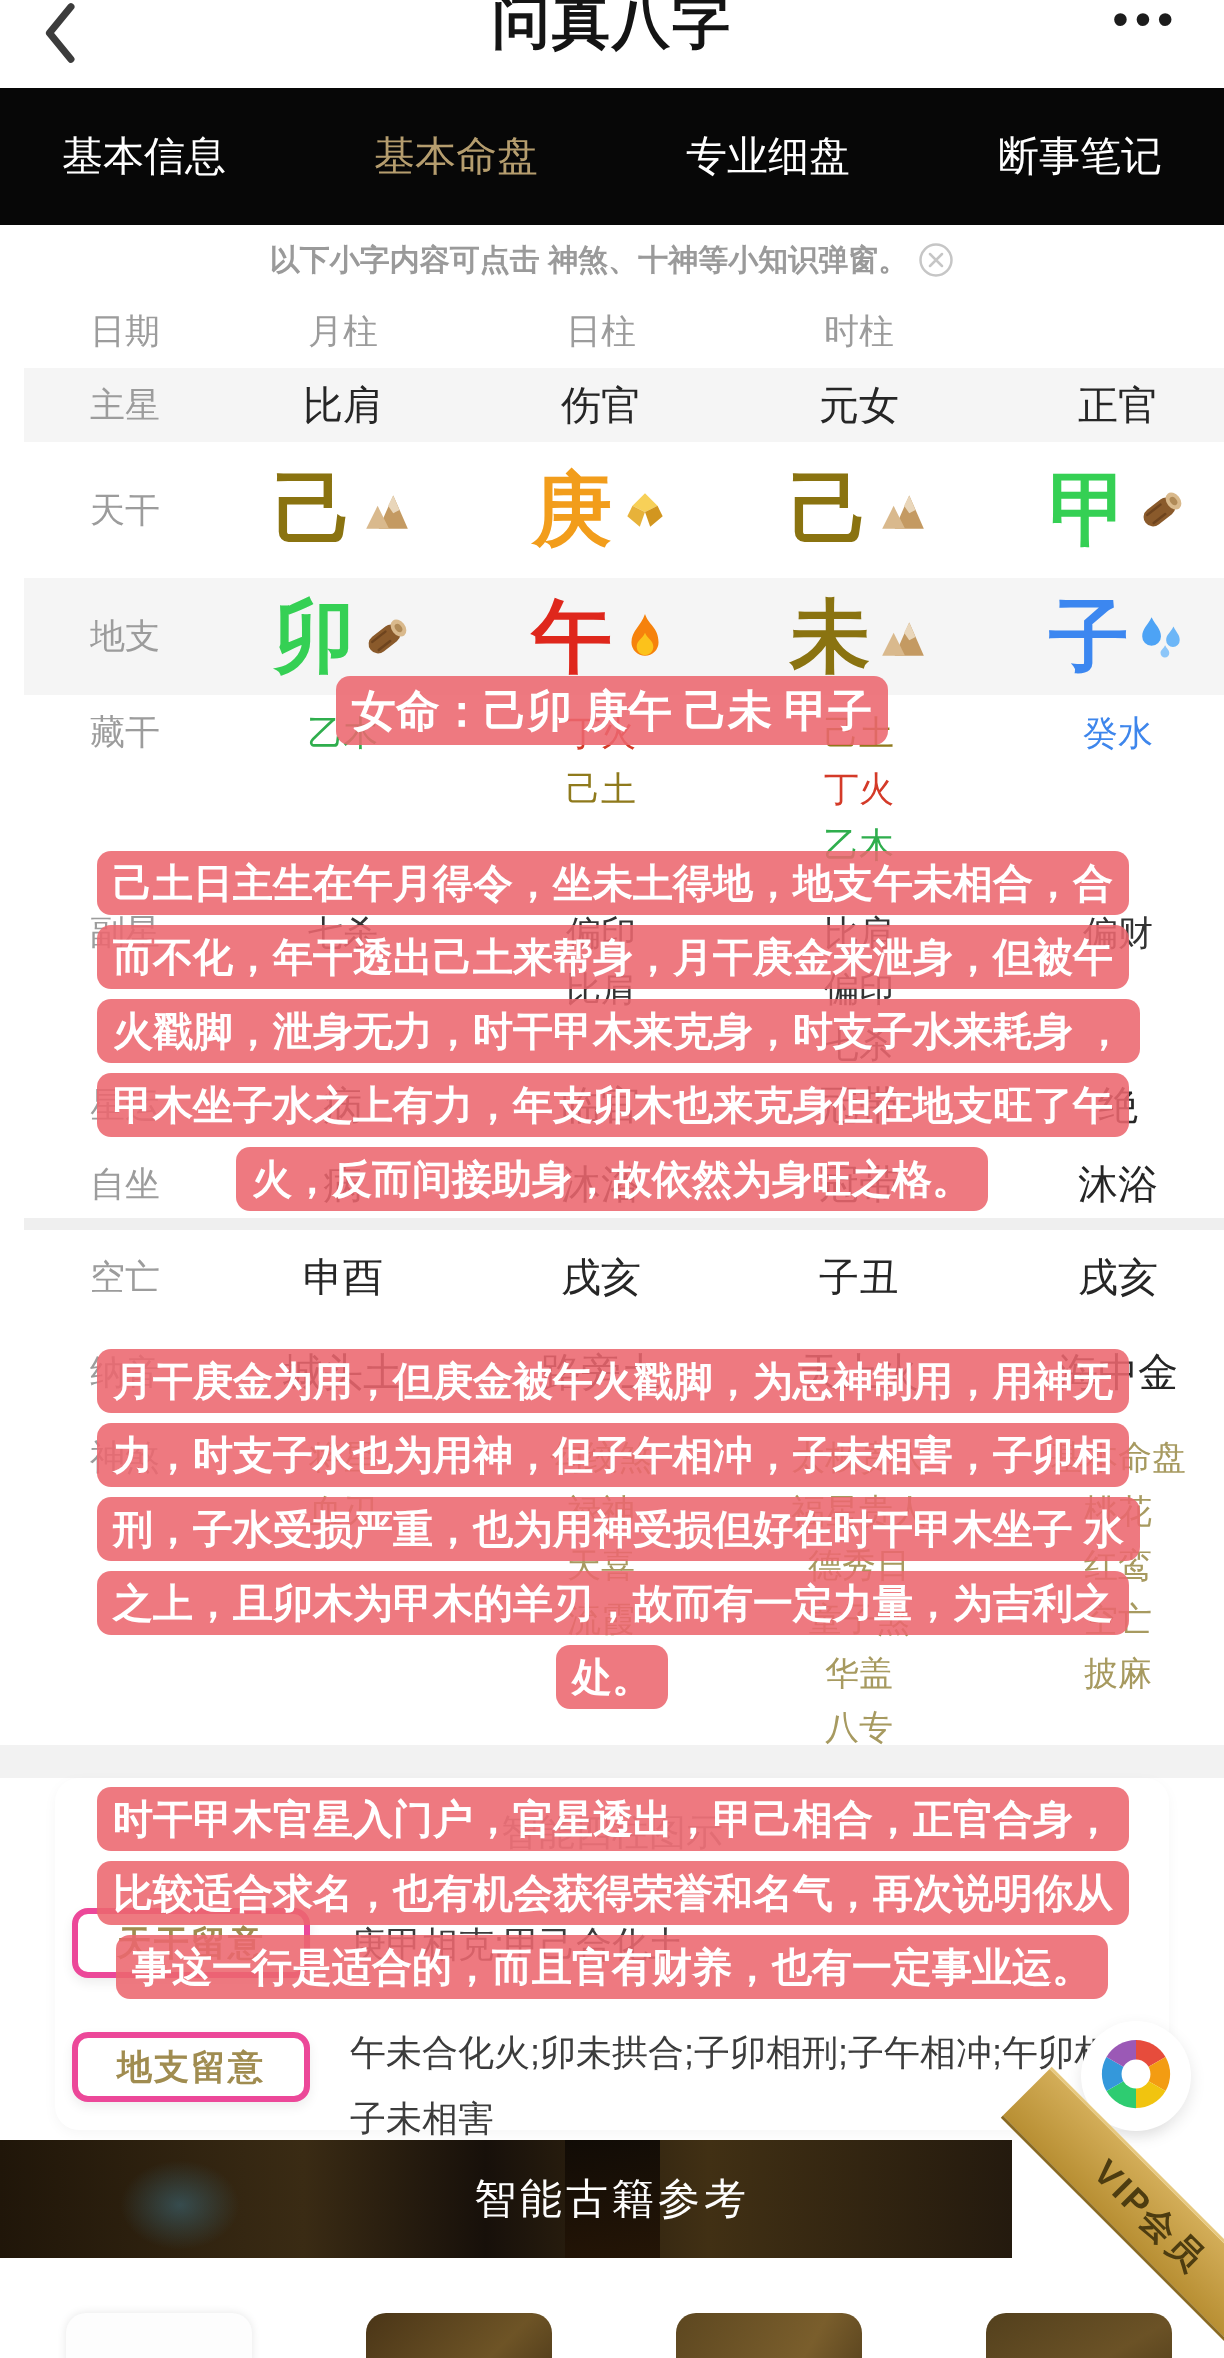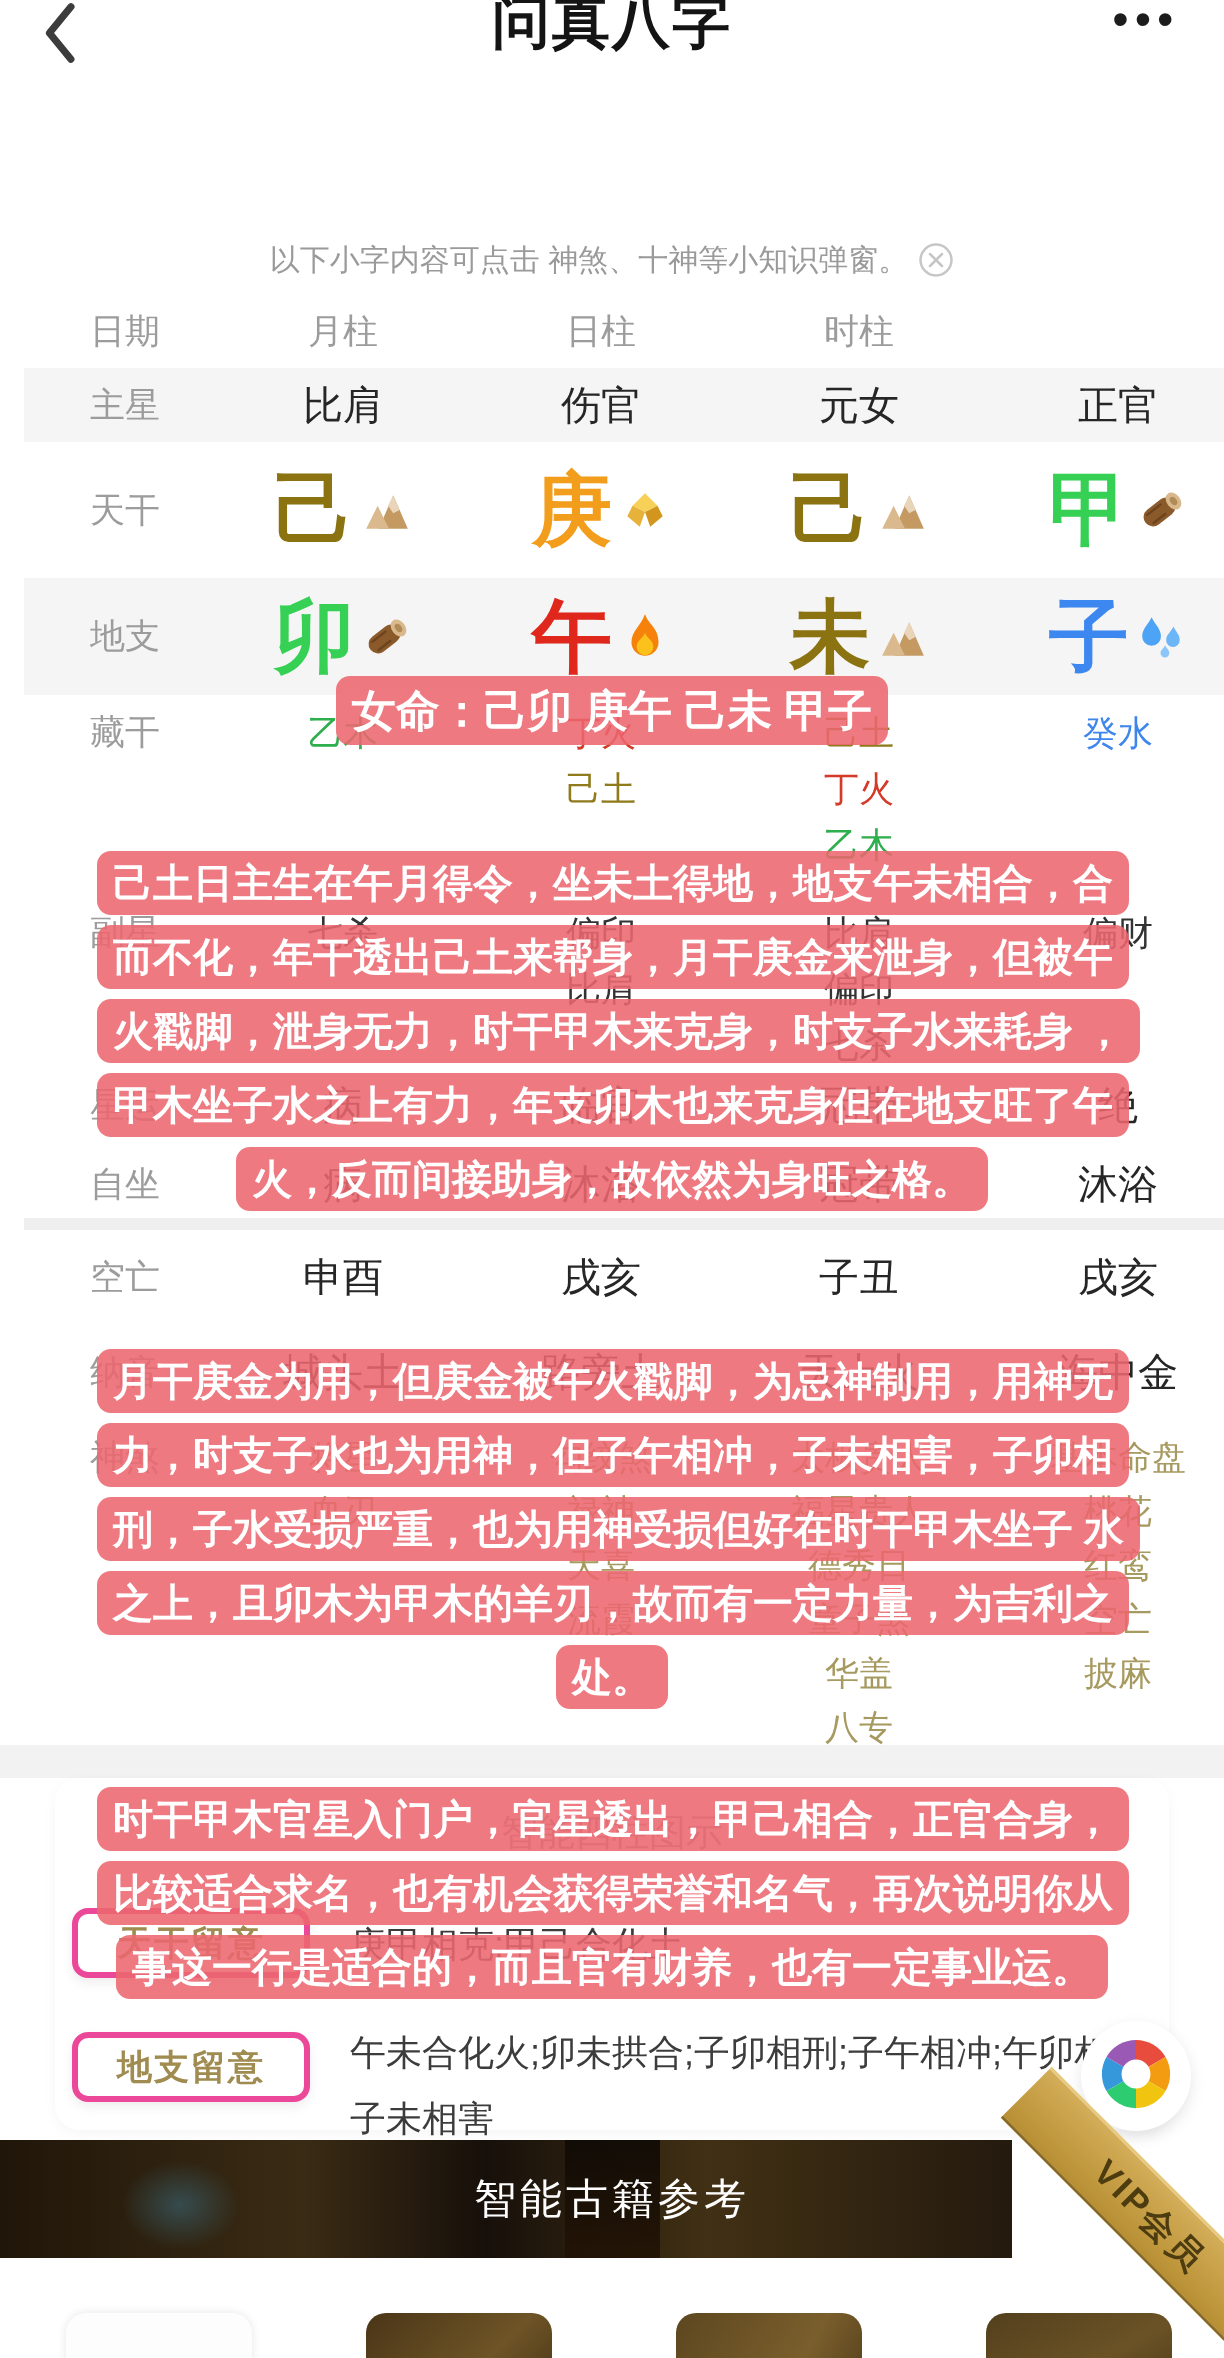--- a/index.html
+++ b/index.html
@@ -15,21 +15,21 @@
   .hdr-more{position:absolute;right:44px;top:-6px;font-size:44px;color:#1c1c1c;letter-spacing:7px;font-weight:bold;}
 
   
   .tabs{position:absolute;top:88px;left:0;width:1224px;height:137px;background:#070707;
         display:flex;align-items:center;justify-content:space-between;padding:0 62px;z-index:5;}
   .tab{font-size:41px;color:#fff;font-weight:500;}
   .tab.active{color:#b59d6e;}
 
   
   .notice{position:absolute;top:225px;left:0;width:1224px;height:70px;display:flex;
-          align-items:center;justify-content:center;gap:10px;background:#fff;}
+          align-items:center;justify-content:center;gap:10px;background:#fff;font-weight:bold;}
   .notice-txt{font-size:30px;color:#9a9a9a;}
   .notice-close{width:36px;height:36px;display:inline-block;}
 
   
   .ptable{position:absolute;top:295px;left:0;width:1224px;padding-left:24px;}
   .trow{display:grid;grid-template-columns:190px 258px 258px 258px 260px;align-items:center;}
   .tlabel{padding-left:66px;font-size:35px;color:#9c9c9c;}
   .tcell{text-align:center;font-size:35px;color:#9c9c9c;}
   .vals .tcell{color:#262626;font-size:40px;}
   .gray{background:#f5f5f5;}
@@ -107,20 +107,26 @@
 <div id="page">
 
   <div class="hdr">
     <div class="hdr-back"><svg viewBox="0 0 28 52" width="34" height="62">
           <path d="M24 4 L6 26 L24 48" fill="none" stroke="#3c3c3c" stroke-width="6" stroke-linecap="round" stroke-linejoin="round"></path>
         </svg></div>
     <div class="hdr-title">问真八字</div>
     <div class="hdr-more">•••</div>
   </div>
 
+  <div class="tabs">
+    <div class="tab">基本信息</div>
+    <div class="tab active">基本命盘</div>
+    <div class="tab">专业细盘</div>
+    <div class="tab">断事笔记</div>
+  </div>
 
   <div class="notice">
     <span class="notice-txt">以下小字内容可点击 神煞、十神等小知识弹窗。</span>
     <span class="notice-close"><svg viewBox="0 0 36 36" width="36" height="36">
           <circle cx="18" cy="18" r="15.5" fill="none" stroke="#c6c6c6" stroke-width="2.5"></circle>
           <path d="M12 12 L24 24 M24 12 L12 24" stroke="#c6c6c6" stroke-width="2.5" stroke-linecap="round"></path>
         </svg></span>
   </div>
 
   <div class="ptable">

